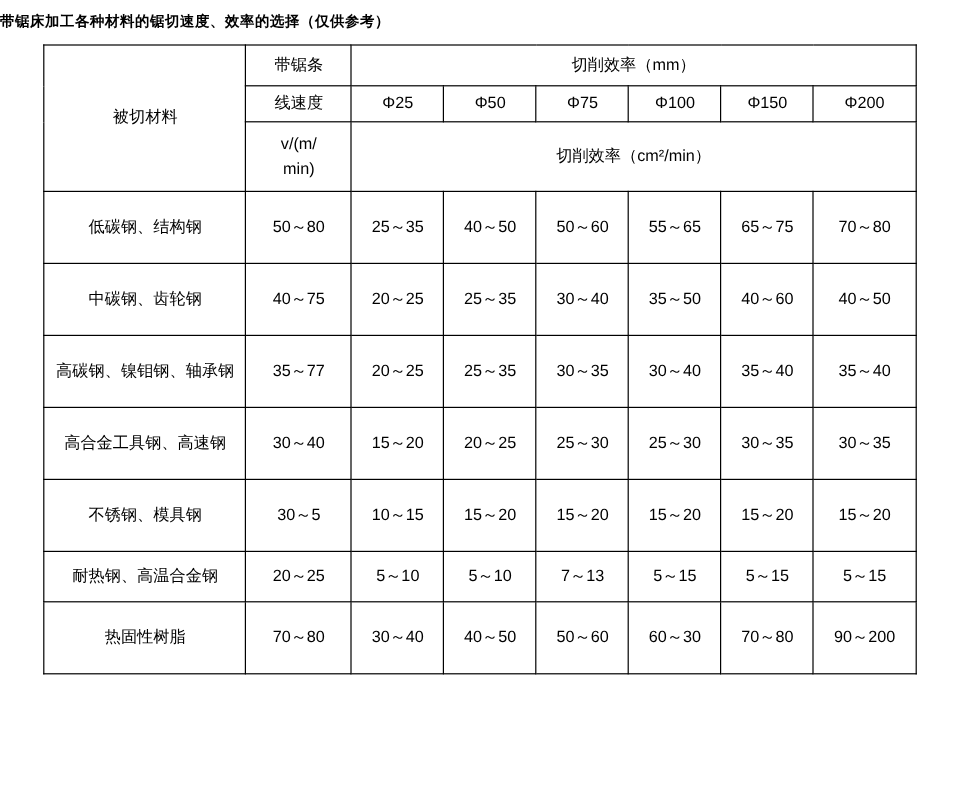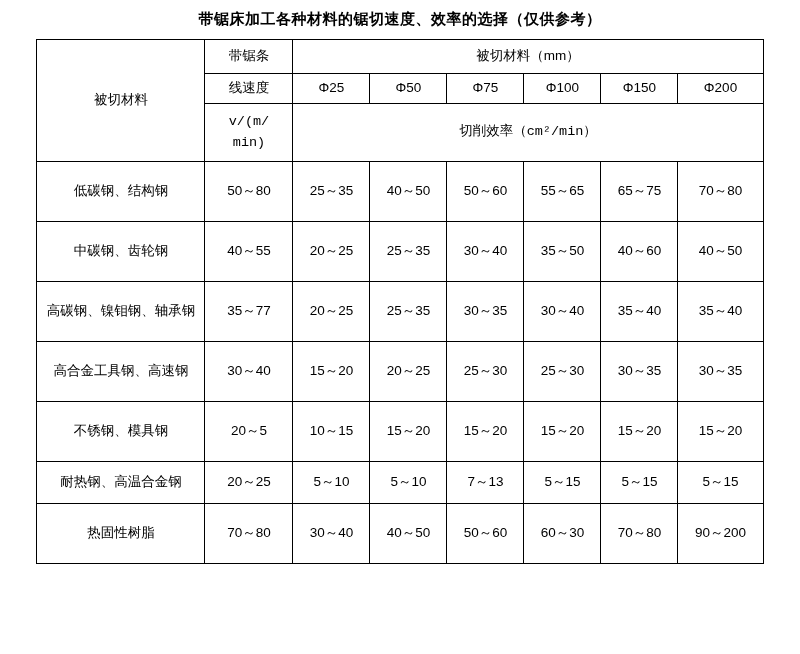--- a/index.html
+++ b/index.html
@@ -14,22 +14,21 @@
     color: #000000;
     overflow: hidden;
   }
   .page {
     position: relative;
     width: 800px;
     height: 654px;
     box-sizing: border-box;
   }
   .doc-title {
-    text-align: center;
-    font-size: 15px;
+    font-size: 12px;
     font-weight: bold;
     padding-top: 10px;
     padding-bottom: 10px;
     letter-spacing: 0.5px;
   }
   table.spec-table {
     border-collapse: collapse;
     margin: 0 auto;
     width: 720px;
     table-layout: fixed;
@@ -50,21 +49,21 @@
   }
   td.head-label {
     font-size: 13.5px;
   }
   .col-mat { width: 168px; }
   .col-speed { width: 88px; }
   .col-dim { width: 77px; }
   .col-dim-last { width: 85px; }
   .row-h-head1 { height: 34px; }
   .row-h-head2 { height: 30px; }
-  .row-h-head3 { height: 58px; font-family: Liberation Mono, monospace; }
+  .row-h-head3 { height: 58px; }
   .row-h-data { height: 60px; }
   .row-h-data-short { height: 42px; }
 </style>
 </head>
 <body>
 
 <div class="page">
 
   <div class="doc-title">带锯床加工各种材料的锯切速度、效率的选择（仅供参考）</div>
 
@@ -76,21 +75,21 @@
       <col class="col-dim">
       <col class="col-dim">
       <col class="col-dim">
       <col class="col-dim">
       <col class="col-dim-last">
     </colgroup>
     <tbody>
       <tr class="row-h-head1">
         <td rowspan="3" class="head-label">被切材料</td>
         <td class="head-label">带锯条</td>
-        <td colspan="6" class="head-label">被切材料（mm）</td>
+        <td colspan="6" class="head-label">切削效率（mm）</td>
       </tr>
       <tr class="row-h-head2">
         <td class="head-label">线速度</td>
         <td>Φ25</td>
         <td>Φ50</td>
         <td>Φ75</td>
         <td>Φ100</td>
         <td>Φ150</td>
         <td>Φ200</td>
       </tr>
@@ -108,21 +107,21 @@
         <td>25～35</td>
         <td>40～50</td>
         <td>50～60</td>
         <td>55～65</td>
         <td>65～75</td>
         <td>70～80</td>
       </tr>
 
       <tr class="row-h-data">
         <td class="mat-cell">中碳钢、齿轮钢</td>
-        <td>40～55</td>
+        <td>40～75</td>
         <td>20～25</td>
         <td>25～35</td>
         <td>30～40</td>
         <td>35～50</td>
         <td>40～60</td>
         <td>40～50</td>
       </tr>
 
       <tr class="row-h-data">
         <td class="mat-cell">高碳钢、镍钼钢、轴承钢</td>
@@ -141,21 +140,21 @@
         <td>15～20</td>
         <td>20～25</td>
         <td>25～30</td>
         <td>25～30</td>
         <td>30～35</td>
         <td>30～35</td>
       </tr>
 
       <tr class="row-h-data">
         <td class="mat-cell">不锈钢、模具钢</td>
-        <td>20～5</td>
+        <td>30～5</td>
         <td>10～15</td>
         <td>15～20</td>
         <td>15～20</td>
         <td>15～20</td>
         <td>15～20</td>
         <td>15～20</td>
       </tr>
 
       <tr class="row-h-data-short">
         <td class="mat-cell">耐热钢、高温合金钢</td>

